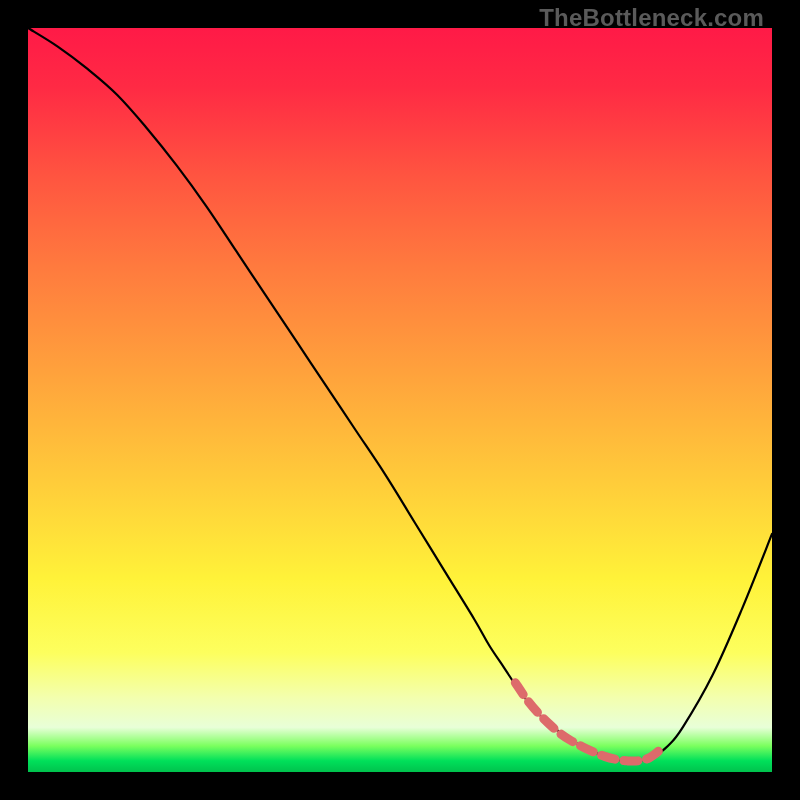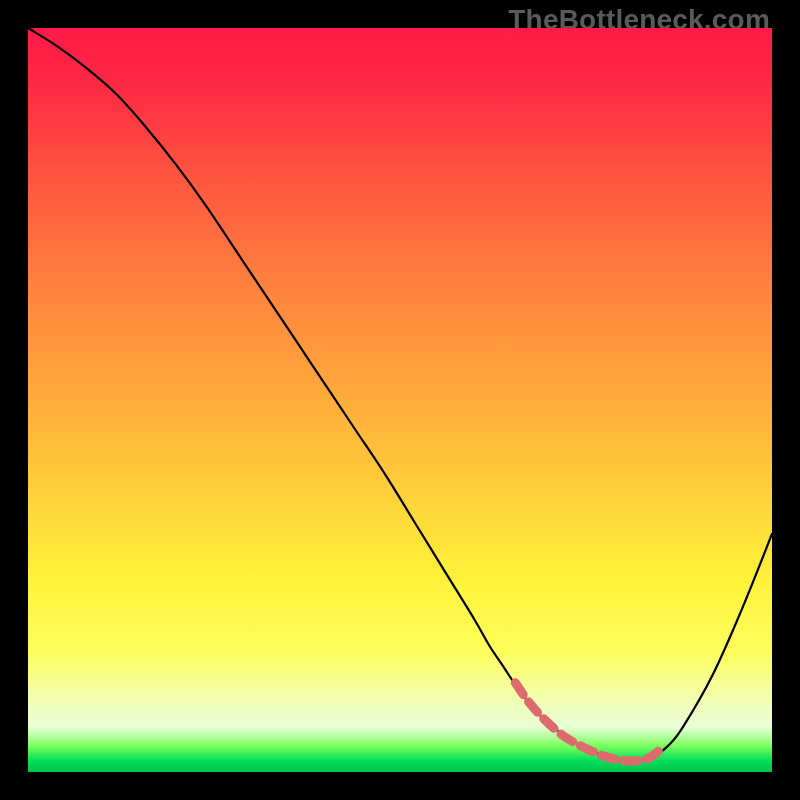--- a/index.html
+++ b/index.html
@@ -38,23 +38,23 @@
       #f3ffae 90%,
       #e8ffd8 94%,
       #7aff5e 96.5%,
       #00e05a 98.5%,
       #00c24d 100%
     );
   }
   .watermark {
     position: absolute;
     top: 4px;
-    right: 30px;
+    right: 36px;
     color: #5a5a5a;
-    font-size: 28px;
+    font-size: 24px;
     font-weight: 600;
     letter-spacing: 0.2px;
     user-select: none;
   }
   svg.curve {
     position: absolute;
     left: 0;
     top: 0;
     width: 744px;
     height: 744px;

